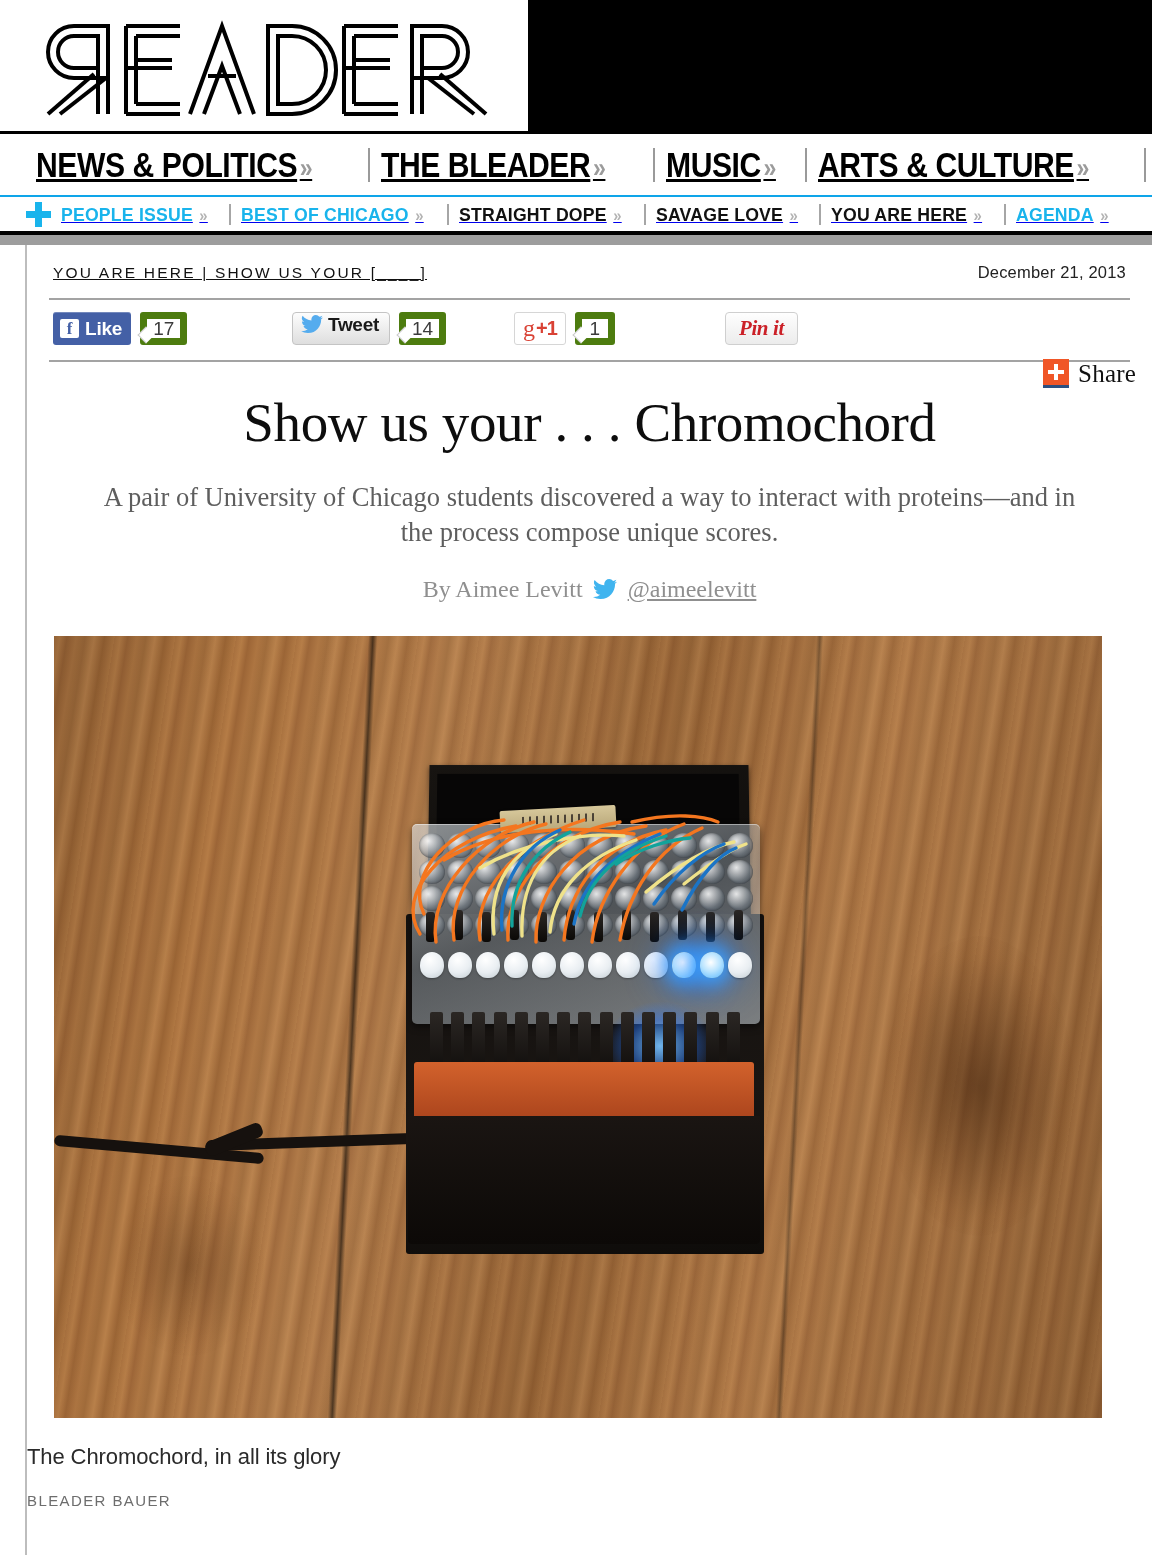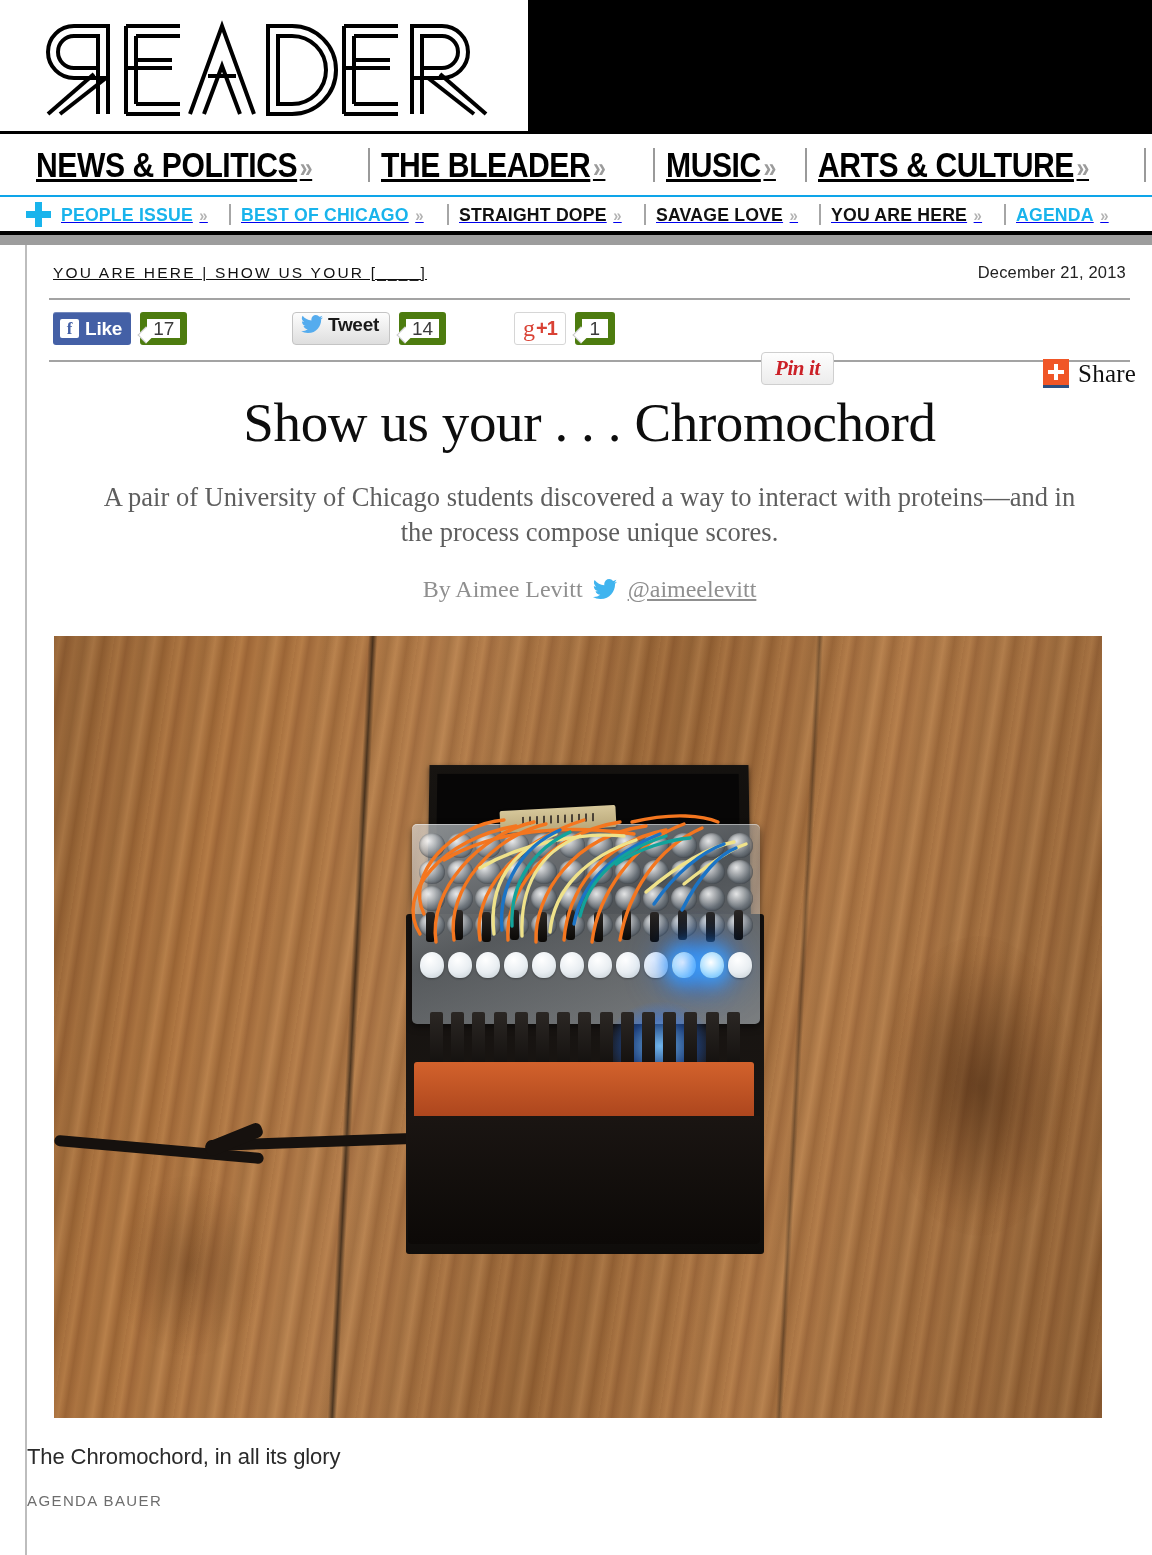--- a/index.html
+++ b/index.html
@@ -142,21 +142,21 @@
     border:1px solid #d6d6d6;border-radius:3px;background:#fff;box-sizing:border-box;
   }
   .gp-g{
     font-family:"Liberation Serif", serif;font-size:24px;color:#d94235;
     font-weight:normal;line-height:1;position:relative;top:-1px;
   }
   .gp-plus{font-size:20px;color:#d94235;font-weight:bold;margin-left:1px;letter-spacing:-1px;}
   .gp-count{min-width:40px;}
 
   
-  .pin{left:734px;margin-top:40px;}
+  .pin{left:698px;}
   .pin-main{
     display:flex;align-items:center;height:33px;padding:0 13px;
     background:linear-gradient(#fefefe,#ececec);
     border:1px solid #cfcfcf;border-radius:4px;box-sizing:border-box;
   }
   .pin-label{
     font-family:"Liberation Serif", serif;font-style:italic;font-weight:bold;
     font-size:21px;color:#cb2027;letter-spacing:-0.4px;
   }
 
@@ -644,17 +644,17 @@
               <path d="M232 100 C 256 84, 284 76, 306 74" stroke="#12a39b"></path>
             </g>
           </svg>
         </div>
 
       </div>
     </div>
 
     <div class="caption-wrap">
       <p class="caption">The Chromochord, in all its glory</p>
-      <p class="credit">AGENDA BAUER</p>
+      <p class="credit">BLEADER BAUER</p>
     </div>
 
   </article>
 </div>
 
 </body></html>

